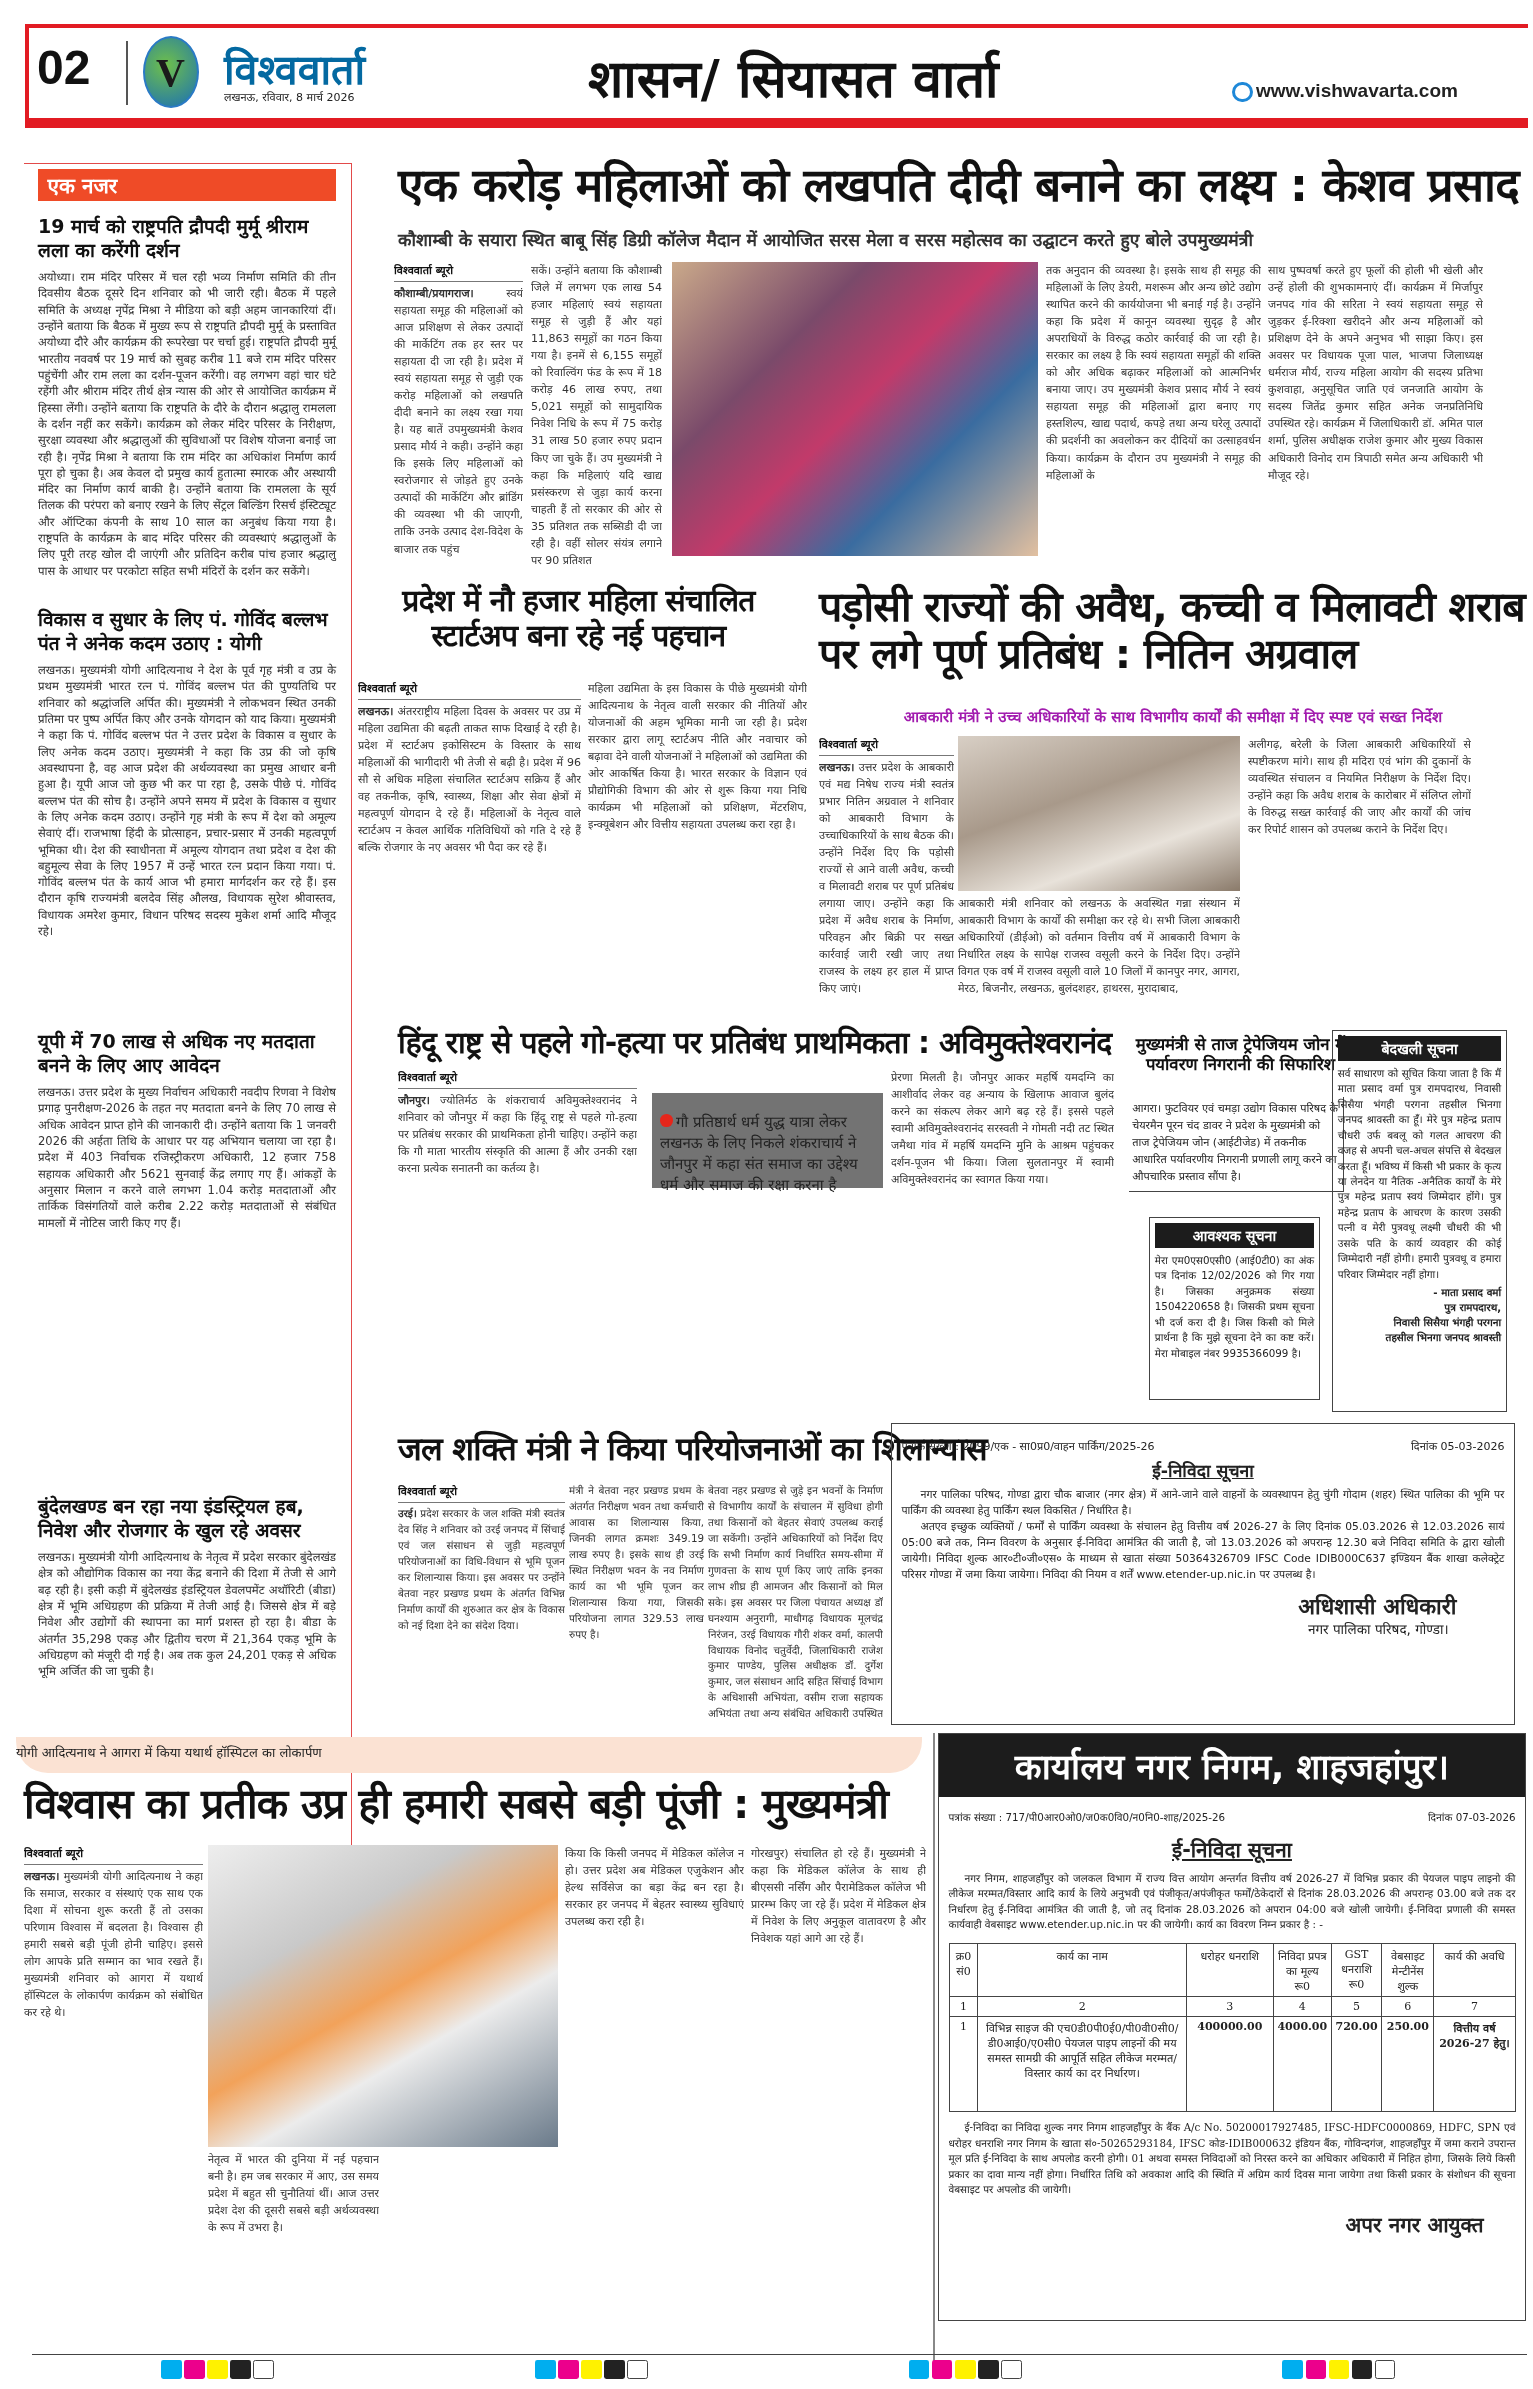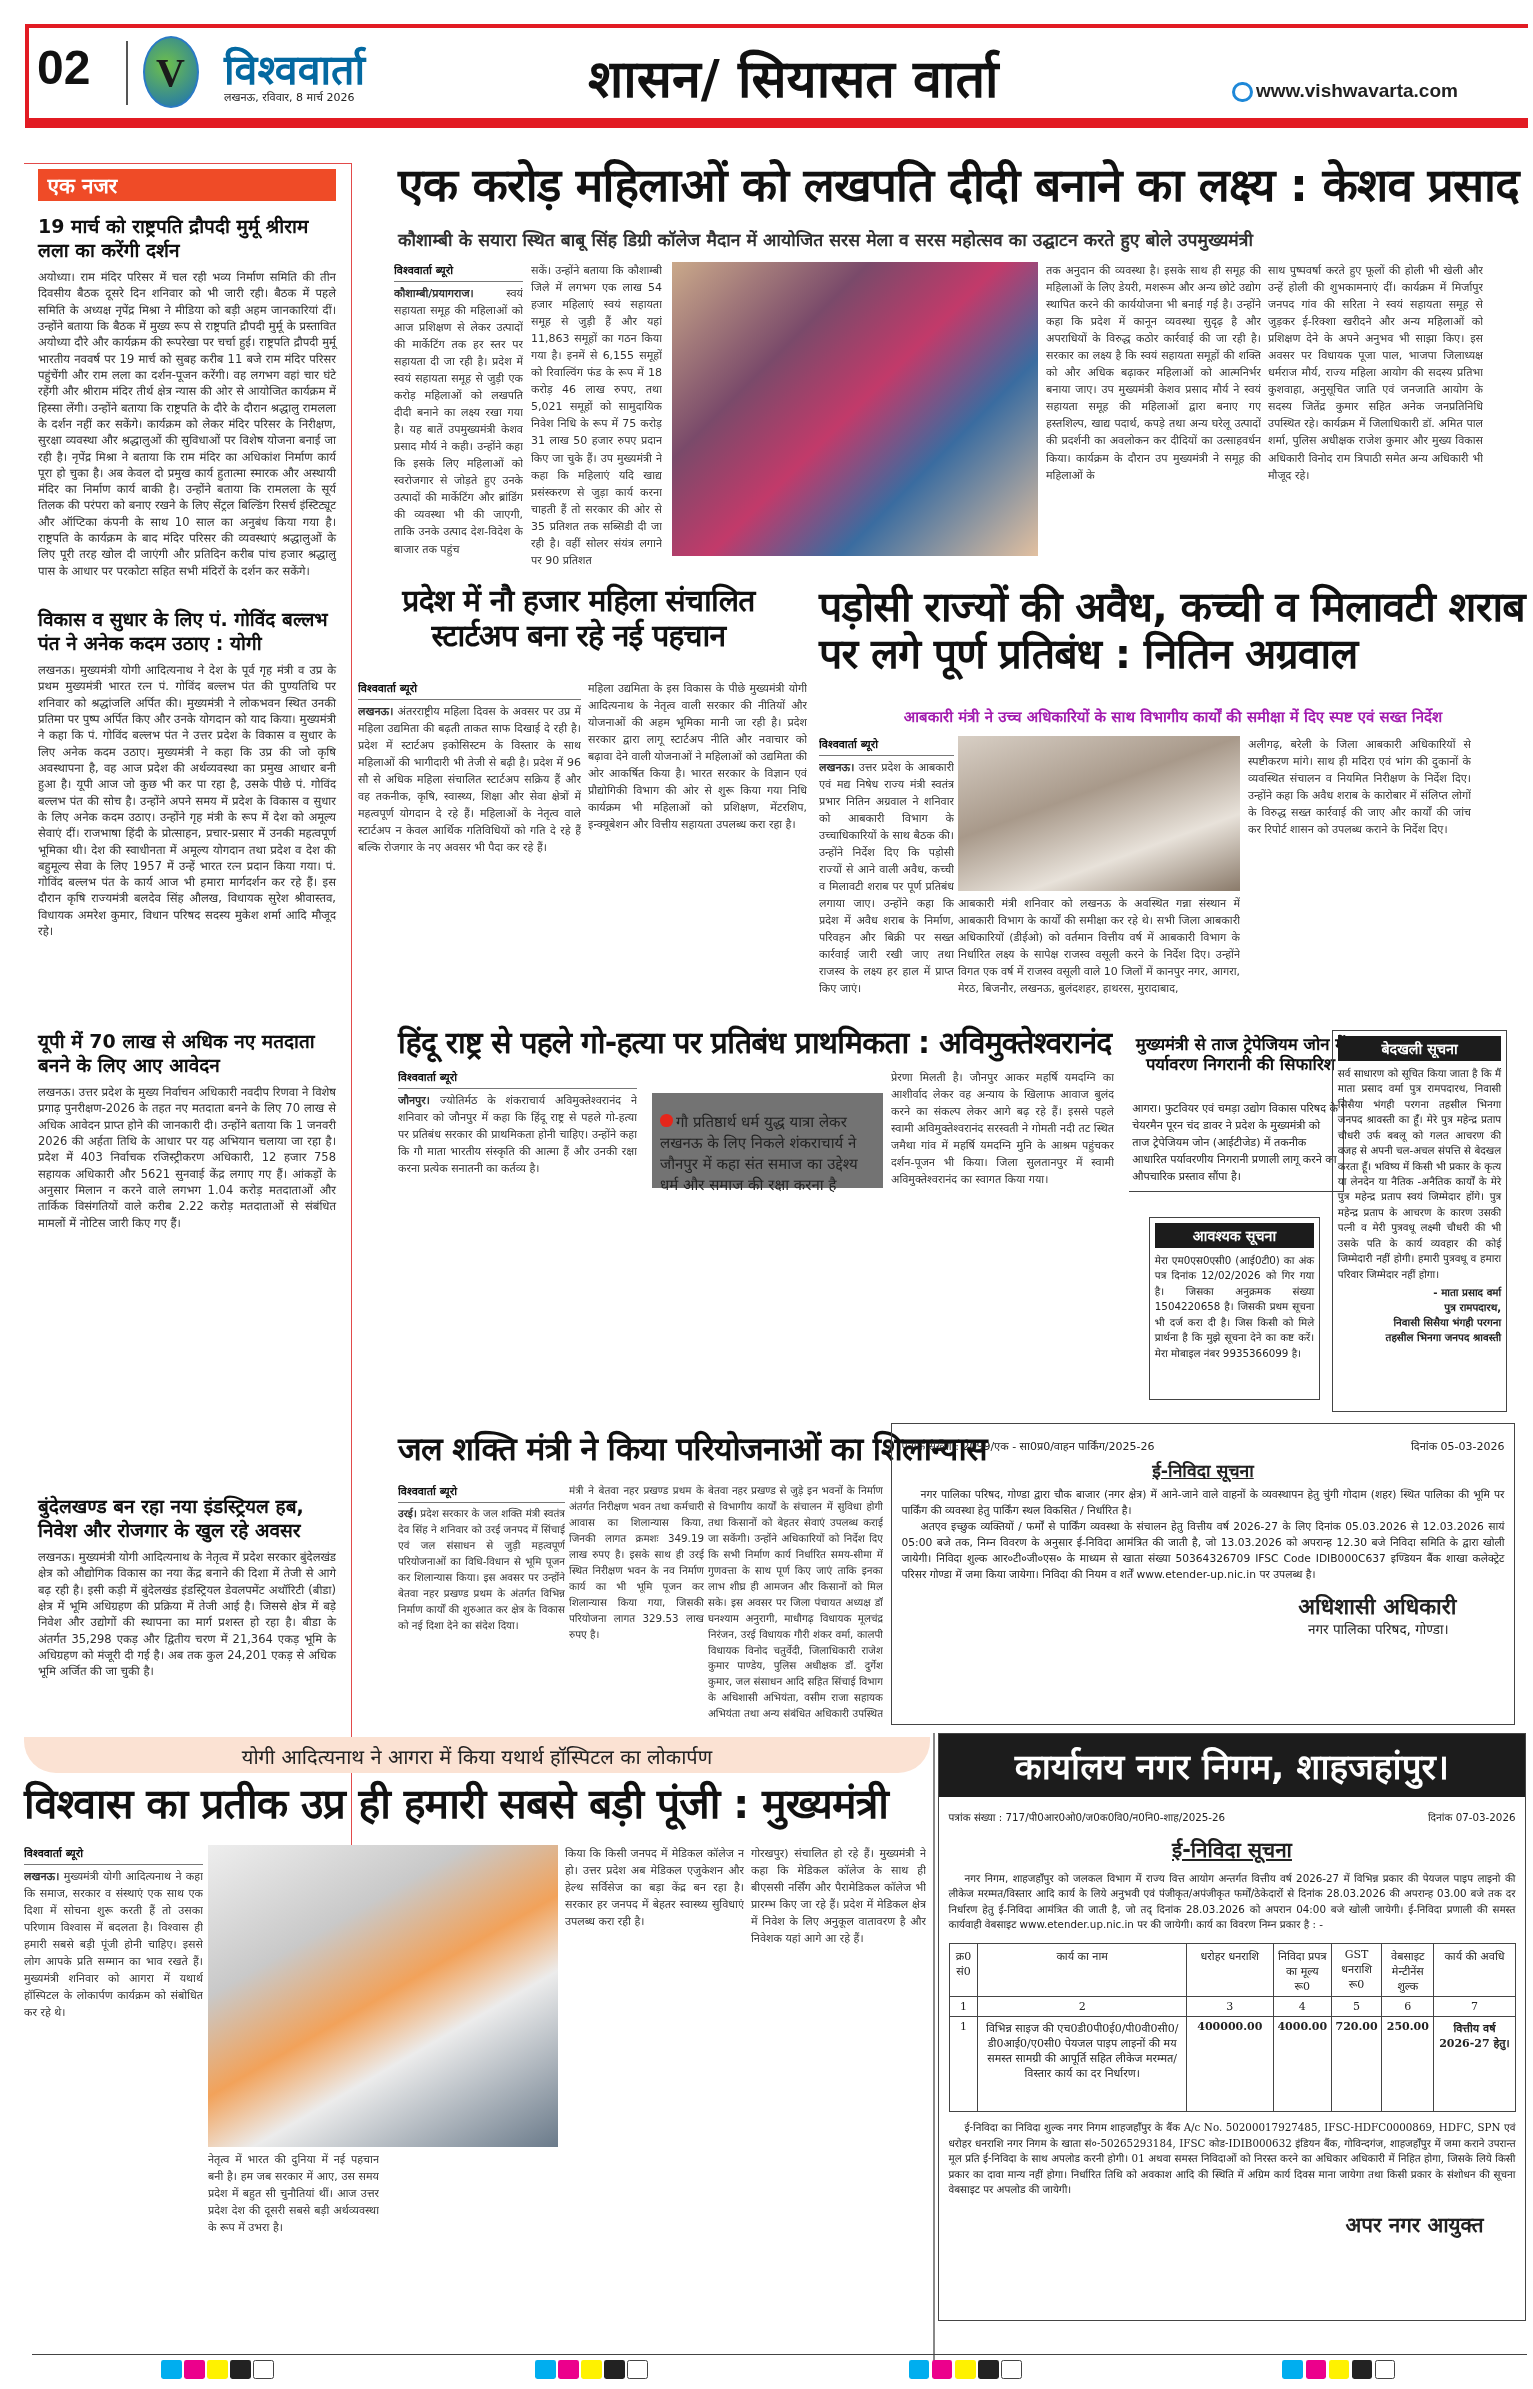--- a/index.html
+++ b/index.html
@@ -141,21 +141,21 @@
     <span>पत्रांक संख्या : 2099/एक - सा0प्र0/वाहन पार्किंग/2025-26</span>
     <span>दिनांक 05-03-2026</span>
   </div>
   <div style="text-align:center;font-size:17.5px;font-weight:bold;text-decoration:underline;margin:4.8px 0">ई-निविदा सूचना</div>
   <div style="font-size:10.7px;line-height:1.5;text-align:justify;text-indent:19px">नगर पालिका परिषद, गोण्डा द्वारा चौक बाजार (नगर क्षेत्र) में आने-जाने वाले वाहनों के व्यवस्थापन हेतु चुंगी गोदाम (शहर) स्थित पालिका की भूमि पर पार्किंग की व्यवस्था हेतु पार्किंग स्थल विकसित / निर्धारित है।</div>
   <div style="font-size:10.7px;line-height:1.5;text-align:justify;text-indent:19px">अतएव इच्छुक व्यक्तियों / फर्मों से पार्किंग व्यवस्था के संचालन हेतु वित्तीय वर्ष 2026-27 के लिए दिनांक 05.03.2026 से 12.03.2026 सायं 05:00 बजे तक, निम्न विवरण के अनुसार ई-निविदा आमंत्रित की जाती है, जो 13.03.2026 को अपरान्ह 12.30 बजे निविदा समिति के द्वारा खोली जायेगी। निविदा शुल्क आर०टी०जी०एस० के माध्यम से खाता संख्या 50364326709 IFSC Code IDIB000C637 इण्डियन बैंक शाखा कलेक्ट्रेट परिसर गोण्डा में जमा किया जायेगा। निविदा की नियम व शर्तें www.etender-up.nic.in पर उपलब्ध है।</div>
   <div style="text-align:right;font-size:22px;font-weight:bold;margin-top:6.4px;padding-right:48px">अधिशासी अधिकारी</div>
   <div style="text-align:right;font-size:13.5px;padding-right:56px">नगर पालिका परिषद, गोण्डा।</div>
 </div>
 
-<div class="abs" style="left:24px;top:1737px;width:906px;height:36px;background:#fbe2d3;border-radius:0 0 32px 32px;text-align:center;font-size:20px;color:#222;padding-top:6.4px">योगी आदित्यनाथ ने आगरा में किया यथार्थ हॉस्पिटल का लोकार्पण</div>
+<div class="abs" style="left:16px;top:1737px;width:906px;height:36px;background:#fbe2d3;border-radius:0 0 32px 32px;text-align:left;font-size:13px;color:#222;padding-top:6.4px">योगी आदित्यनाथ ने आगरा में किया यथार्थ हॉस्पिटल का लोकार्पण</div>
 
 <div class="abs big-head" style="left:24px;top:1781px;width:906px;font-size:41px;white-space:nowrap">विश्वास का प्रतीक उप्र ही हमारी सबसे बड़ी पूंजी : मुख्यमंत्री</div>
 <div class="col" style="left:24px;top:1845px;width:179px;height:525px">
   <div class="byline">विश्ववार्ता ब्यूरो</div>
   <b>लखनऊ।</b>
   <span>मुख्यमंत्री योगी आदित्यनाथ ने कहा कि समाज, सरकार व संस्थाएं एक साथ एक दिशा में सोचना शुरू करती हैं तो उसका परिणाम विश्वास में बदलता है। विश्वास ही हमारी सबसे बड़ी पूंजी होनी चाहिए। इससे लोग आपके प्रति सम्मान का भाव रखते हैं। मुख्यमंत्री शनिवार को आगरा में यथार्थ हॉस्पिटल के लोकार्पण कार्यक्रम को संबोधित कर रहे थे।</span>
 </div>
 <div class="photo" style="left:208px;top:1845px;width:350px;height:302px;background:linear-gradient(150deg,#eeeeee 0%,#c9c9c9 30%,#f2a25a 50%,#ececec 65%,#6a7a8a 100%)"></div>
 <div class="col" style="left:208px;top:2151px;width:171px;height:219px">नेतृत्व में भारत की दुनिया में नई पहचान बनी है। हम जब सरकार में आए, उस समय प्रदेश में बहुत सी चुनौतियां थीं। आज उत्तर प्रदेश देश की दूसरी सबसे बड़ी अर्थव्यवस्था के रूप में उभरा है।</div>
 <div class="col" style="left:386px;top:2151px;width:171px;height:219px"></div>

